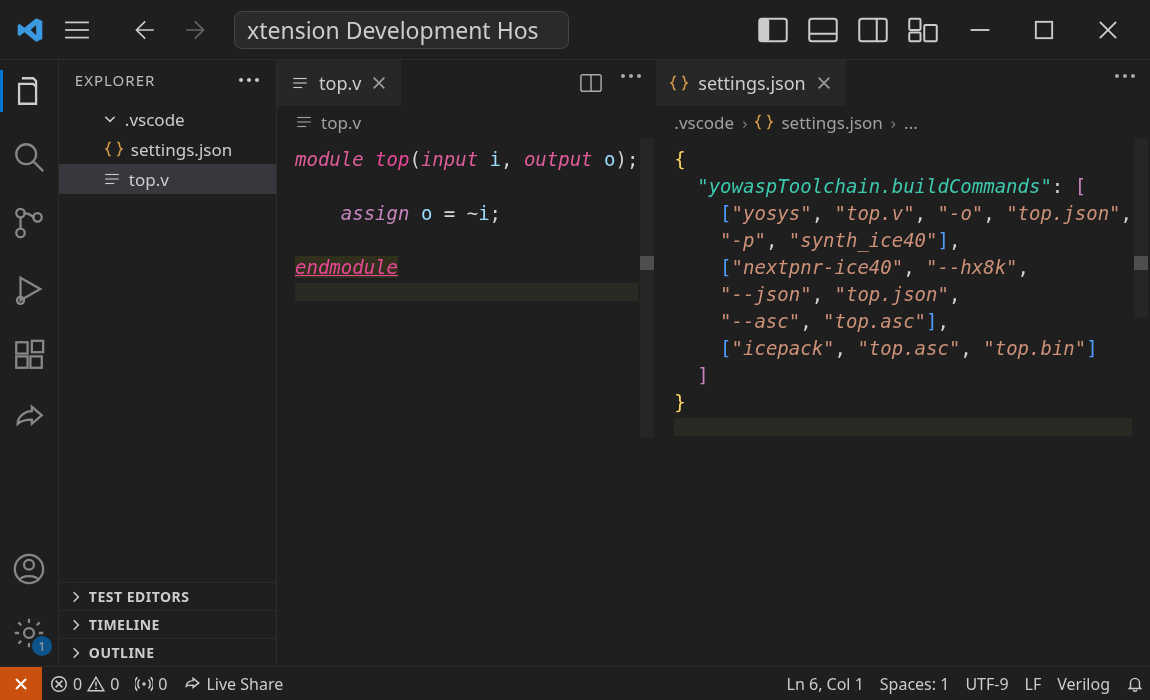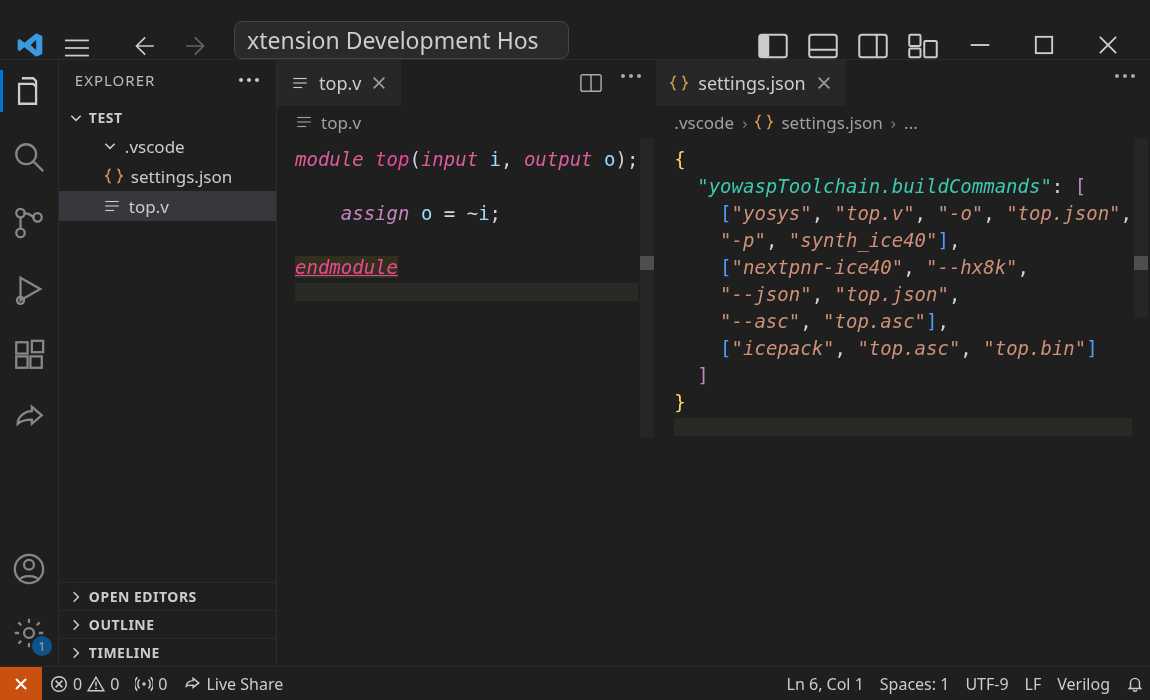--- a/index.html
+++ b/index.html
@@ -1,20 +1,20 @@
 <!DOCTYPE html>
 <html><head>
 <meta charset="utf-8">
 <style>
   * { margin: 0; padding: 0; box-sizing: border-box; }
   html, body { width: 1150px; height: 700px; overflow: hidden; background: #000; }
   body { font-family: "Segoe UI", system-ui, sans-serif; color: #cccccc; font-size: 14px; }
 
   
-  .titlebar { height: 60px; background: #1f1f1f; display: flex; align-items: flex-end; padding: 0 10px; border-bottom: 1px solid #2b2b2b; }
+  .titlebar { height: 60px; background: #1f1f1f; display: flex; align-items: center; padding: 15px 10px; border-bottom: 1px solid #2b2b2b; }
   .vscode-icon { width: 28px; height: 28px; margin: 0 20px 0 6px; }
   .menu-icon { width: 26px; height: 22px; margin-right: 40px; cursor: pointer; }
   .nav-arrow { width: 26px; height: 26px; margin-right: 28px; }
   .nav-disabled { opacity: 0.4; }
   .title-search {
     flex: 0 0 auto; width: 335px; margin-left: -4px;
     border: 1px solid #454545; border-radius: 8px; background: #2a2a2a;
     height: 38px; display: flex; align-items: center; padding: 0 12px;
     color: #cccccc; font-size: 23px; overflow: hidden; white-space: nowrap;
   }
@@ -210,26 +210,20 @@
   <div class="sidebar">
     <div class="sidebar-header">
       <span>EXPLORER</span>
       <svg width="22" height="8">
           <circle cx="3" cy="4" r="2" fill="#ccc"></circle>
           <circle cx="11" cy="4" r="2" fill="#ccc"></circle>
           <circle cx="19" cy="4" r="2" fill="#ccc"></circle>
         </svg>
     </div>
     <div class="sidebar-section">
-      <div class="sec-title">
-        <svg class="chevron" viewBox="0 0 12 12">
-            <path d="M2 4l4 4 4-4" class="stroke-thin"></path>
-          </svg>
-        <span>TEST</span>
-      </div>
       <div class="tree-item depth2">
         <svg class="chevron" viewBox="0 0 12 12">
             <path d="M2 4l4 4 4-4" class="stroke-thin"></path>
           </svg>
         <span>.vscode</span>
       </div>
       <div class="tree-item depth3">
         <svg class="file-icon" viewBox="0 0 16 16">
             <path d="M5 2c-2 0-2 2-2 3s0 2-2 3c2 1 2 2 2 3s0 3 2 3M11 2c2 0 2 2 2 3s0 2 2 3c-2 1-2 2-2 3s0 3-2 3" fill="none" stroke="#da9e4a" stroke-width="1.3"></path>
           </svg>
@@ -242,33 +236,33 @@
             <line x1="2" y1="12" x2="10" y2="12" stroke="#ccc"></line>
           </svg>
         <span>top.v</span>
       </div>
     </div>
     <div class="collapsed-secs">
       <div class="sec-title">
         <svg class="chevron" viewBox="0 0 12 12">
             <path d="M4 2l4 4-4 4" class="stroke-thin"></path>
           </svg>
-        <span>OPEN EDITORS</span>
+        <span>TEST EDITORS</span>
       </div>
       <div class="sec-title">
         <svg class="chevron" viewBox="0 0 12 12">
             <path d="M4 2l4 4-4 4" class="stroke-thin"></path>
           </svg>
-        <span>OUTLINE</span>
+        <span>TIMELINE</span>
       </div>
       <div class="sec-title">
         <svg class="chevron" viewBox="0 0 12 12">
             <path d="M4 2l4 4-4 4" class="stroke-thin"></path>
           </svg>
-        <span>TIMELINE</span>
+        <span>OUTLINE</span>
       </div>
     </div>
   </div>
 
   <div class="editors">
 
     <div class="editor-group left">
       <div class="tabs">
         <div class="tab">
           <svg class="file-icon" viewBox="0 0 16 16">

